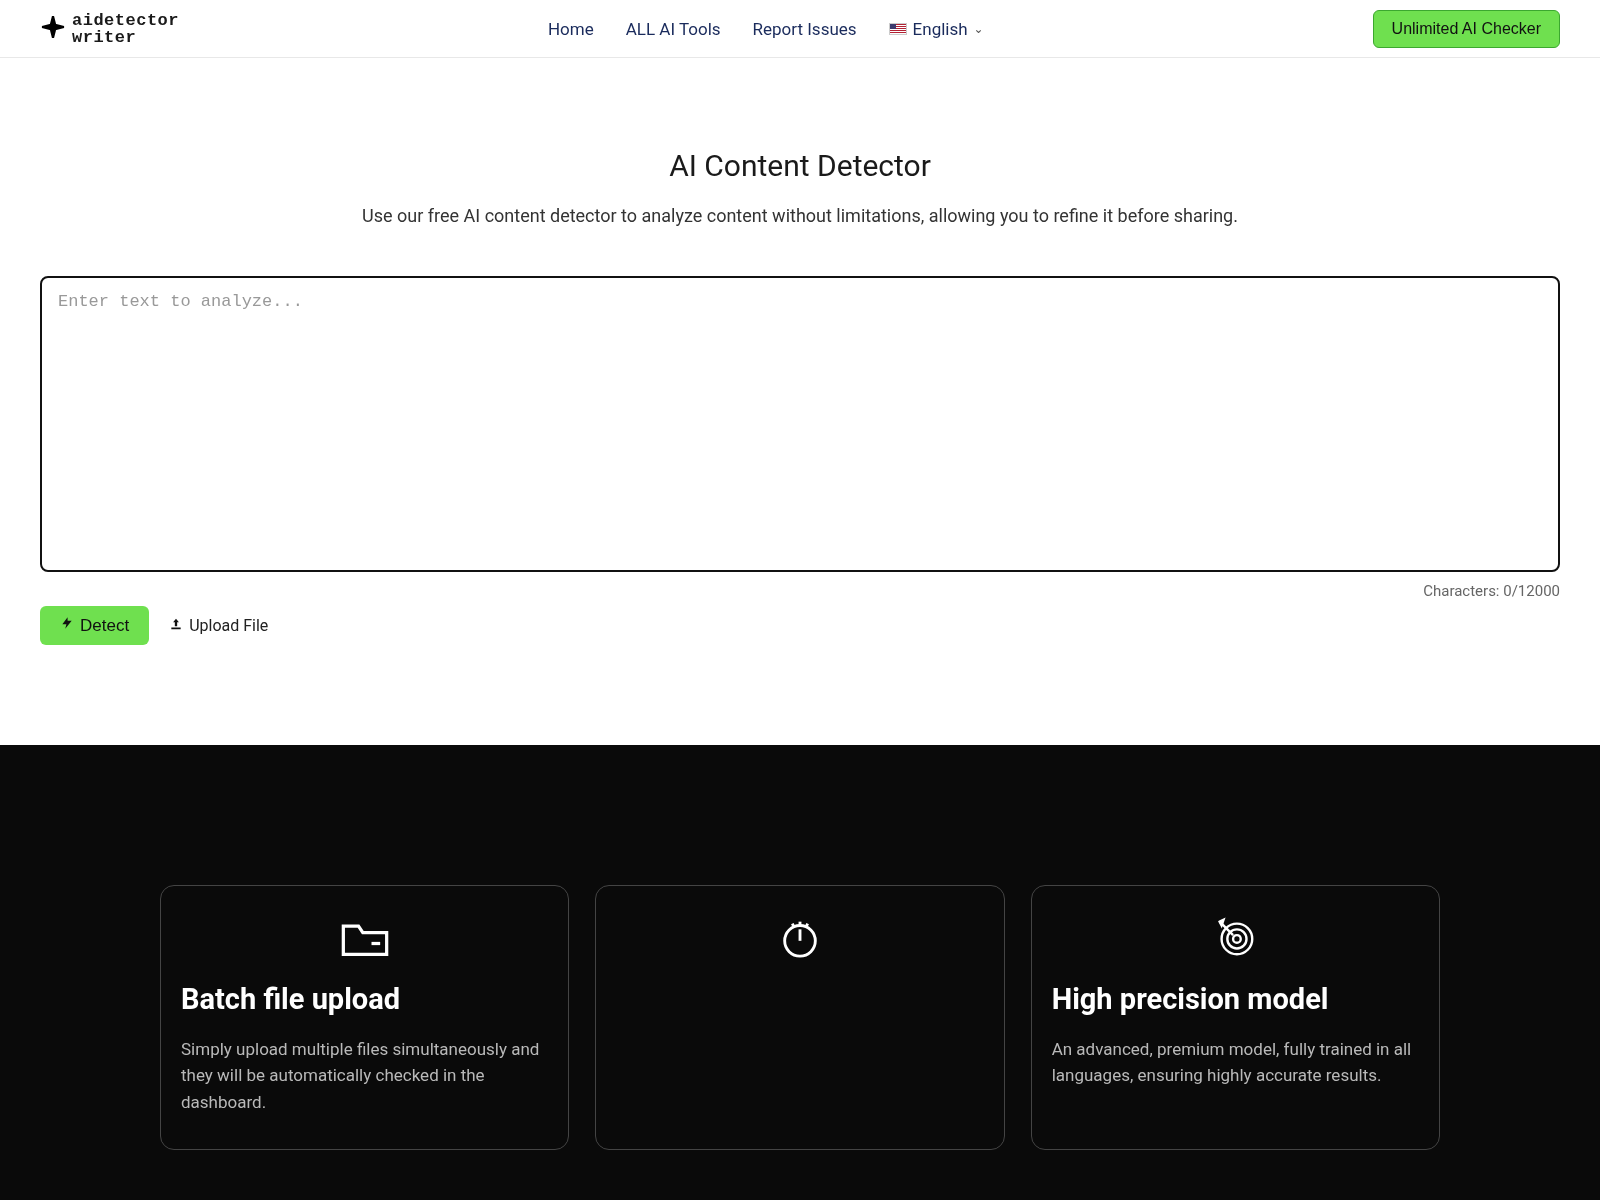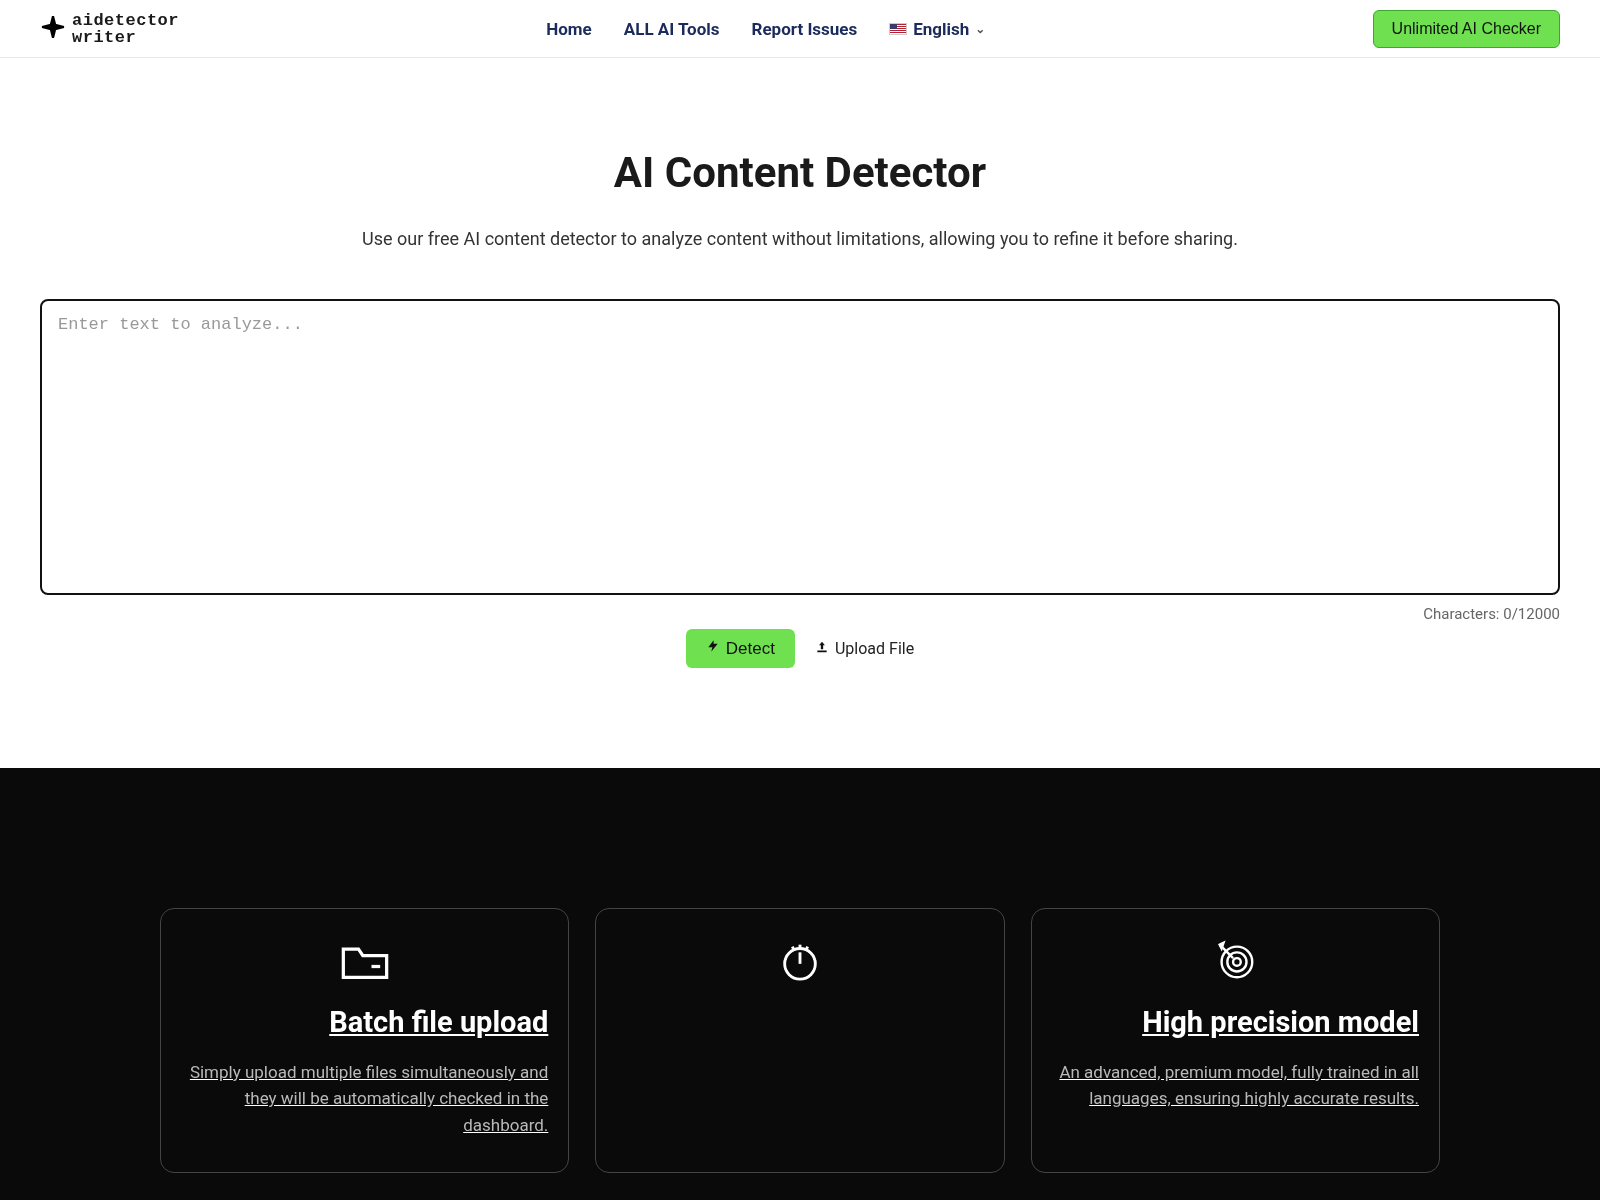--- a/index.html
+++ b/index.html
@@ -37,21 +37,21 @@
   letter-spacing: 0.5px;
 }
 .nav {
   display: flex;
   align-items: center;
   gap: 32px;
 }
 .nav-item {
   font-size: 17px;
   color: #1a2b5c;
-  font-weight: 700;
+  font-weight: 400;
   cursor: pointer;
 }
 .nav-item.lang {
   display: flex;
   align-items: center;
   gap: 6px;
 }
 .flag {
   width: 18px;
   height: 12px;
@@ -81,23 +81,23 @@
   border-radius: 6px;
   border: 1px solid #3ca82f;
   cursor: pointer;
   margin-left: 20px;
 }
 .hero {
   text-align: center;
   padding: 90px 40px 50px;
 }
 .hero h1 {
-  font-size: 42px;
-  font-weight: 700;
-  margin-bottom: 31px;
+  font-size: 30px;
+  font-weight: 400;
+  margin-bottom: 22px;
 }
 .hero p {
   font-size: 18px;
   color: #333;
 }
 .detector {
   padding: 0 40px 100px;
 }
 .textarea-wrap {
   border: 2px solid #111;
@@ -119,21 +119,21 @@
   color: #999;
 }
 .char-count {
   text-align: right;
   font-size: 15px;
   color: #666;
   margin-top: 10px;
 }
 .actions {
   display: flex;
-  justify-content: center;
+  justify-content: flex-start;
   align-items: center;
   gap: 20px;
   margin-top: 6px;
 }
 .detect-btn {
   background: #6fe04f;
   color: #111;
   font-size: 17px;
   font-weight: 500;
   padding: 9px 20px;
@@ -169,22 +169,21 @@
   display: grid;
   grid-template-columns: repeat(3, 1fr);
   gap: 26px;
   max-width: 1280px;
   margin: 0 auto;
 }
 .feature-card {
   border: 1px solid #444;
   border-radius: 14px;
   padding: 28px 20px 34px;
-  text-align: right;
-  text-decoration: underline;
+  text-align: left;
 }
 .feature-icon {
   margin-bottom: 22px;
   display: flex;
   justify-content: center;
 }
 .feature-icon svg {
   width: 52px;
   height: 46px;
 }

